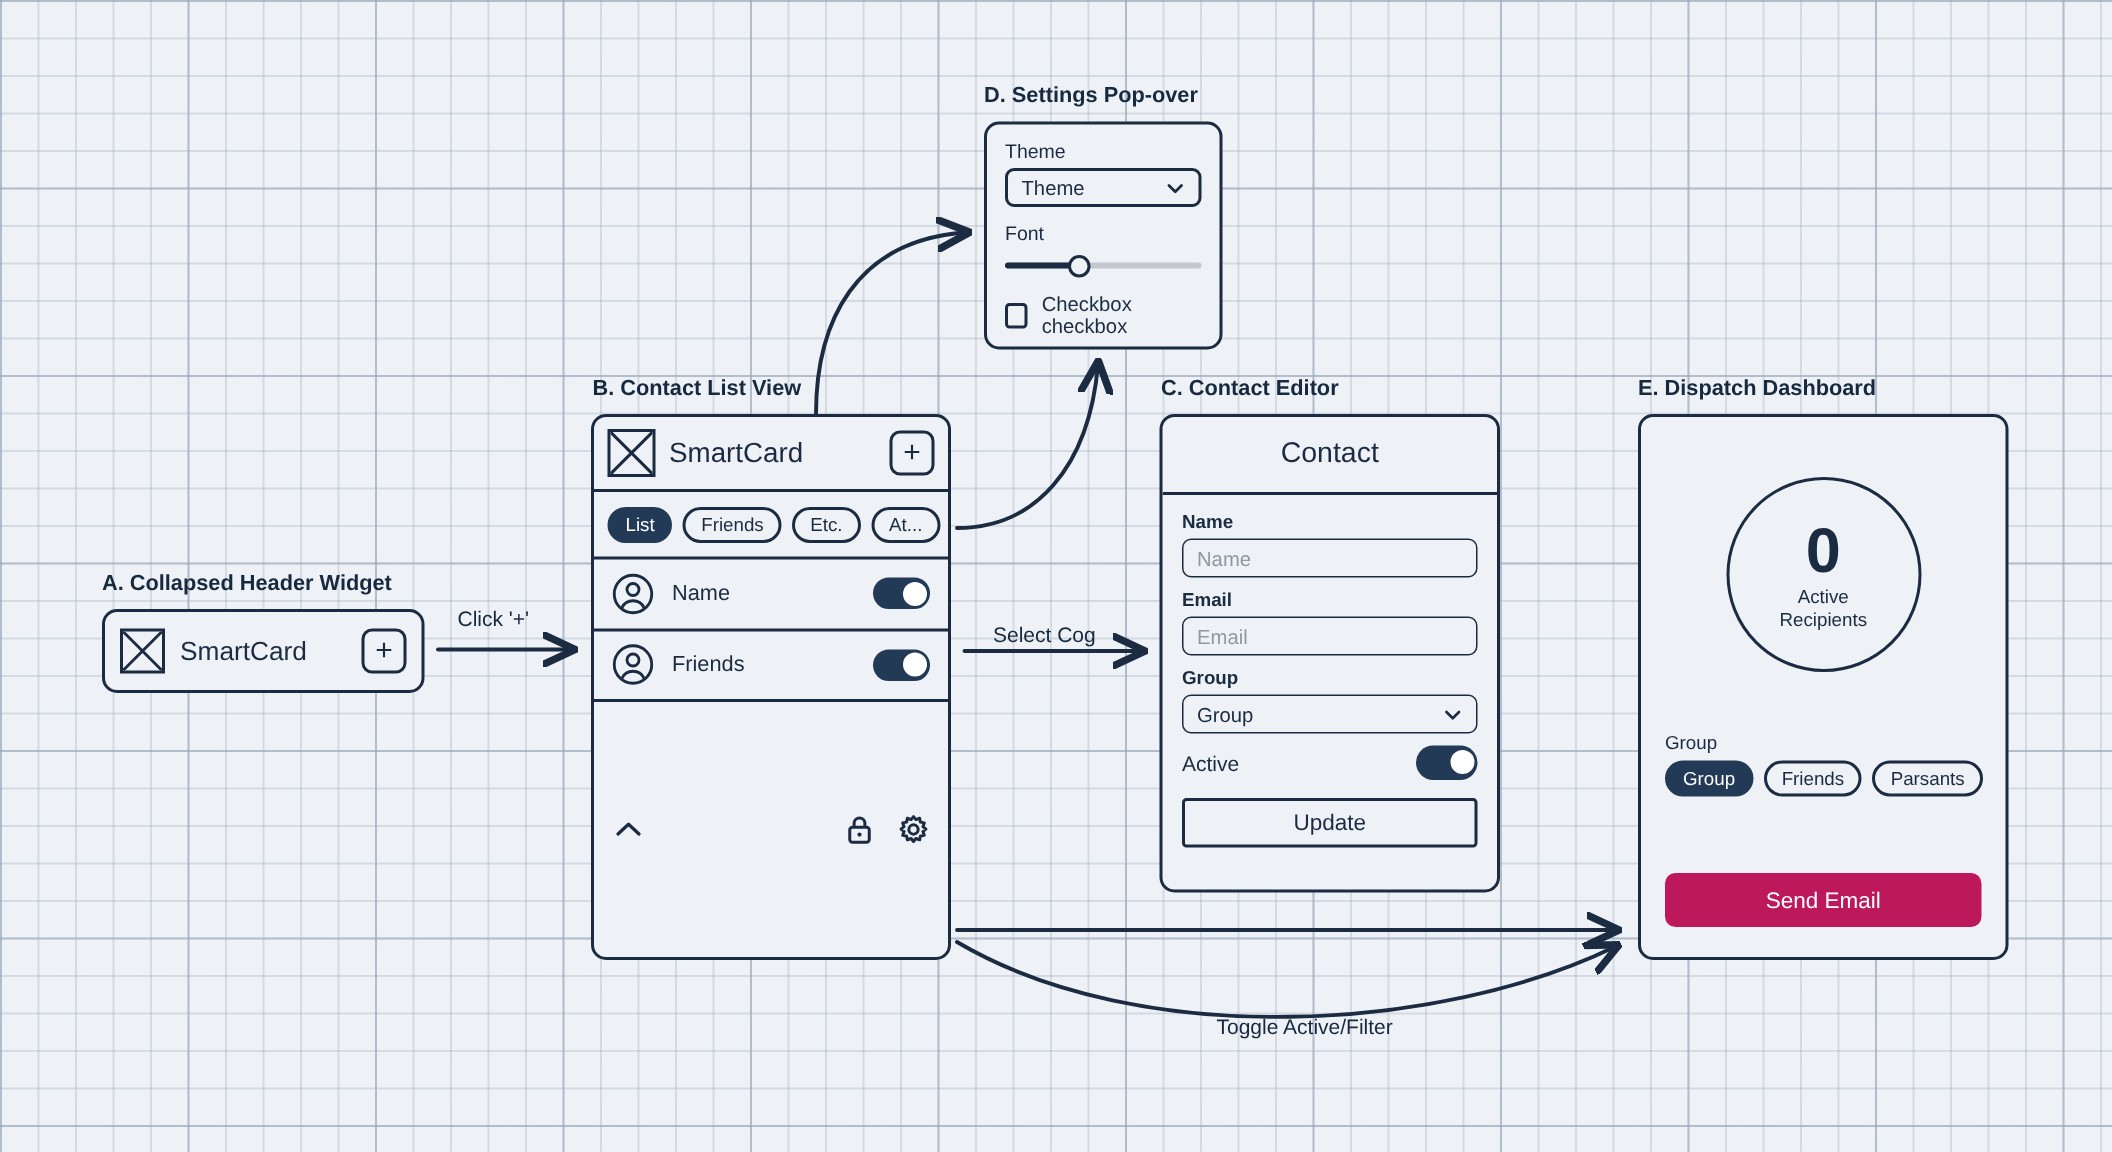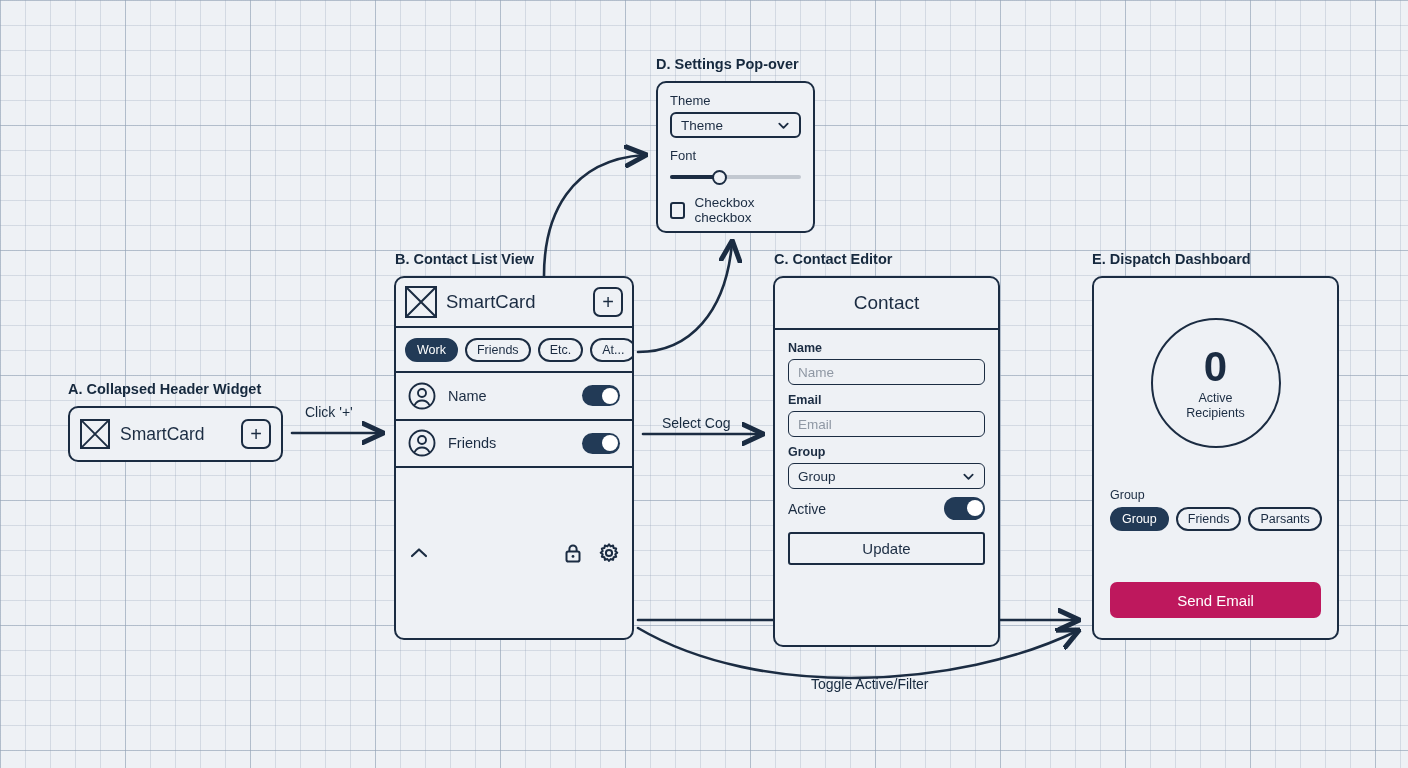--- a/index.html
+++ b/index.html
@@ -47,21 +47,21 @@
   .row{height:45.5px;border-bottom:2.5px solid #1b2c42;display:flex;align-items:center;padding:0 12px;gap:12px;flex:0 0 auto;}
   .avatar{width:28px;height:28px;flex:0 0 auto;}
   .rname{flex:1;font-size:14.5px;}
   .toggle{width:38px;height:21px;border-radius:999px;background:#223a56;position:relative;flex:0 0 auto;}
   .toggle::after{content:"";position:absolute;width:16px;height:16px;border-radius:50%;background:#fff;top:2.5px;right:2.5px;}
   .b-foot{flex:1;display:flex;align-items:center;padding:0 12px;gap:14px;}
   .b-foot .spacer{flex:1;}
   .ficon{width:22px;height:22px;}
 
   
-  #panelC{left:773px;top:276px;width:227px;height:371px;display:flex;flex-direction:column;overflow:hidden;}
+  #panelC{left:773px;top:276px;width:227px;height:319px;display:flex;flex-direction:column;overflow:hidden;}
   .c-head{height:50px;border-bottom:2.5px solid #1b2c42;display:flex;align-items:center;justify-content:center;font-size:19px;flex:0 0 auto;}
   .c-body{flex:1;padding:11px 13px 0 13px;}
   .flabel{font-size:12.5px;font-weight:bold;margin-bottom:4px;}
   .finput{height:26px;border:1.8px solid #1b2c42;border-radius:6px;background:#eef1f5;
     display:flex;align-items:center;padding:0 9px;font-size:13.5px;color:#8f98a4;
     box-sizing:border-box;margin-bottom:8px;}
   .fselect{height:26px;border:1.8px solid #1b2c42;border-radius:6px;background:#eef1f5;
     display:flex;align-items:center;padding:0 9px;font-size:13.5px;color:#1b2c42;
     box-sizing:border-box;margin-bottom:8px;justify-content:space-between;}
   .chev{width:13px;height:13px;}
@@ -152,21 +152,21 @@
       <div class="logo" style="width:32px;height:32px;">
         <svg viewBox="0 0 30 30">
             <path d="M0,0 L30,30 M30,0 L0,30" stroke="#1b2c42" stroke-width="2.2" fill="none"></path>
           </svg>
       </div>
       <div class="brand" style="font-size:18.5px;">SmartCard</div>
       <div class="plusbtn">+</div>
     </div>
 
     <div class="b-chips">
-      <div class="chip on">Work</div>
+      <div class="chip on">List</div>
       <div class="chip">Friends</div>
       <div class="chip">Etc.</div>
       <div class="chip">At...</div>
 
     </div>
 
     <div class="row">
       <span class="avatar">
         <svg viewBox="0 0 28 28" fill="none" stroke="#1b2c42" stroke-width="1.9">
           <circle cx="14" cy="14" r="12.5"></circle>

